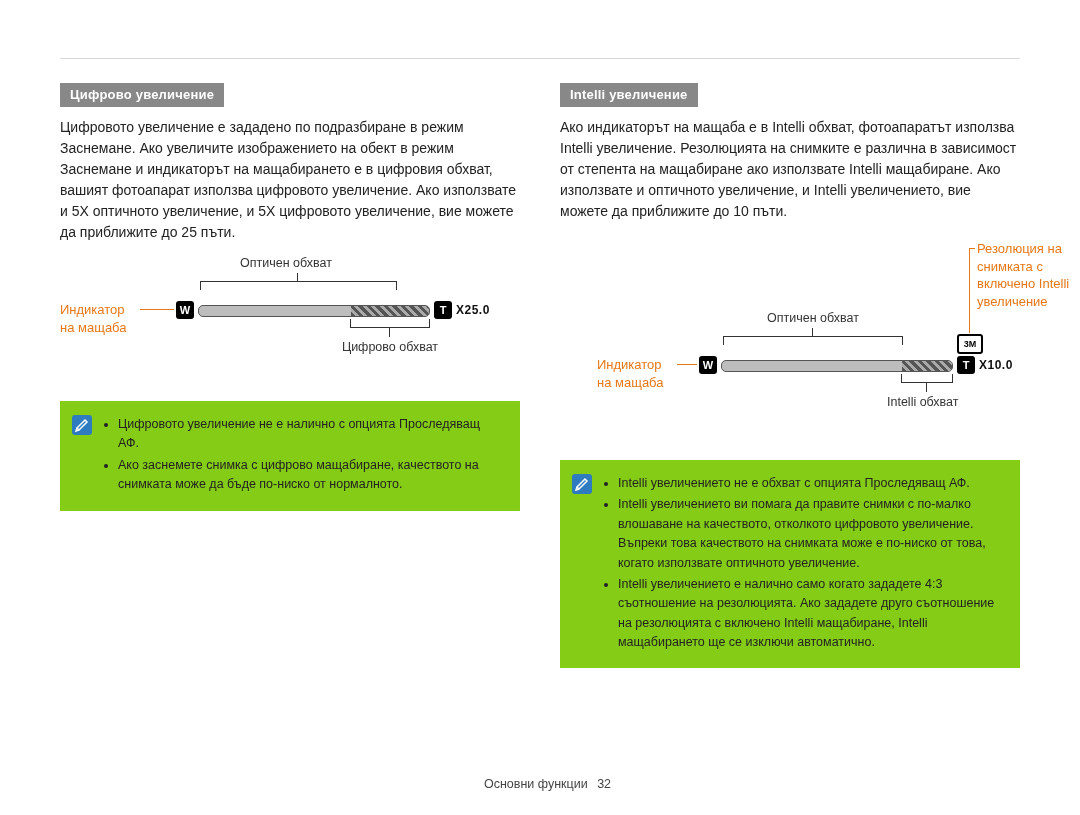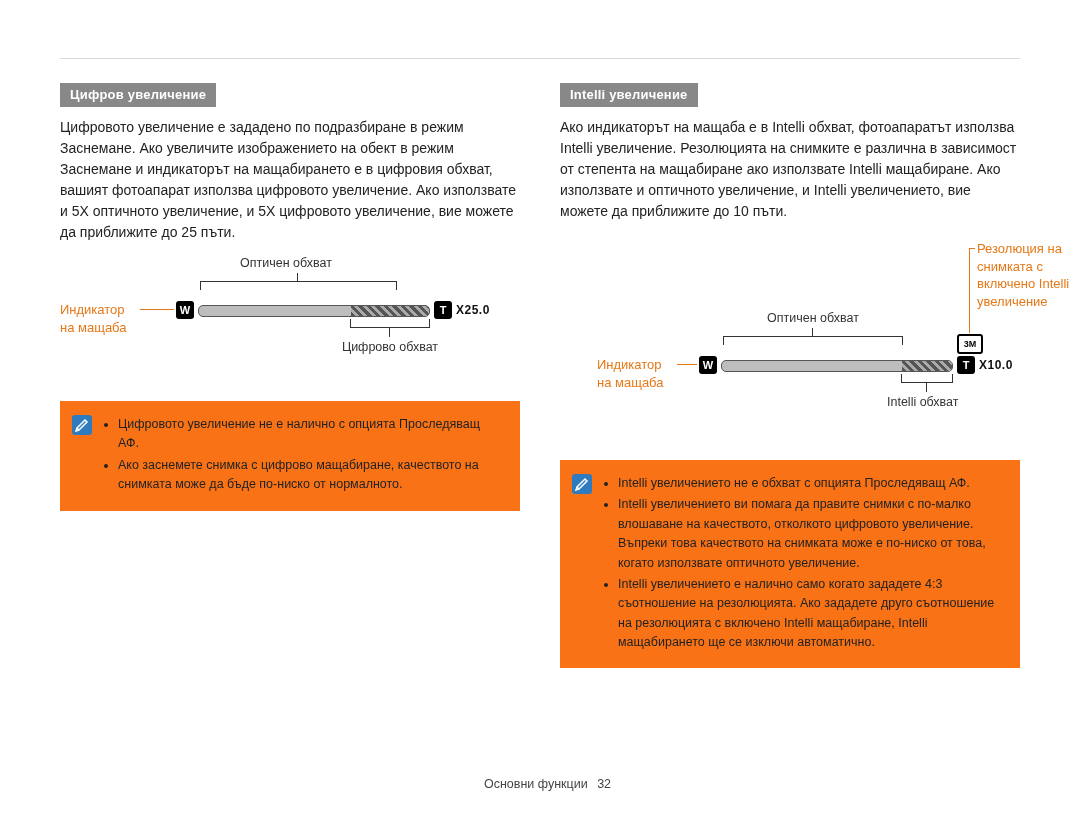--- a/index.html
+++ b/index.html
@@ -22,39 +22,39 @@
   .badge3m{position:absolute;width:22px;height:16px;border:2px solid #000;border-radius:3px;color:#000;font:bold 9px/16px Arial;text-align:center;background:#fff;}
 
   
   .co{position:absolute;font-size:12.5px;color:#333;line-height:1.35;}
   .co.orange{color:#e67817;font-size:13px;}
   .lead-h{position:absolute;height:0;border-top:1px solid #e67817;}
   .lead-v{position:absolute;width:0;border-left:1px solid #333;}
   .brace-top{position:absolute;border:1px solid #333;border-bottom:none;height:8px;}
   .brace-bot{position:absolute;border:1px solid #333;border-top:none;height:8px;}
 
-  .note{background:#f97316;padding:14px 16px 14px 12px;display:flex;gap:10px;font-size:12.5px;line-height:1.55;color:#222;}
+  .note{background:#84cc16;padding:14px 16px 14px 12px;display:flex;gap:10px;font-size:12.5px;line-height:1.55;color:#222;}
   .note-icon{flex:0 0 20px;width:20px;height:20px;border-radius:3px;background:#2f7bbf;position:relative;}
   .note-icon svg{position:absolute;left:3px;top:3px;}
   .note ul{margin:0;padding-left:16px;}
   .note li{margin-bottom:2px;}
 
   .footer{position:absolute;left:0;right:0;bottom:24px;text-align:center;font-size:12.5px;color:#444;padding-left:15px;}
   .footer .num{margin-left:6px;}
 </style>
 </head>
 <body>
 
 <div class="page">
   <hr class="rule">
 
   <div class="cols">
 
     <div class="col">
-      <div class="tag">Цифров увеличение</div>
+      <div class="tag">Цифрово увеличение</div>
       <div class="body">Цифровото увеличение е зададено по подразбиране в режим Заснемане. Ако увеличите изображението на обект в режим Заснемане и индикаторът на мащабирането е в цифровия обхват, вашият фотоапарат използва цифровото увеличение. Ако използвате и 5X оптичното увеличение, и 5X цифровото увеличение, вие можете да приближите до 25 пъти.</div>
 
       <div class="zoom-wrap">
 
         <div class="brace-top" style="left:140px;top:20px;width:195px;"></div>
         <div class="lead-v" style="left:237px;top:12px;height:8px;"></div>
         <div class="co" style="left:180px;top:-6px;">Оптичен обхват</div>
 
         <div class="co orange" style="left:0;top:40px;width:80px;">Индикатор на мащаба</div>
         <div class="lead-h" style="left:80px;top:48px;width:34px;"></div>

